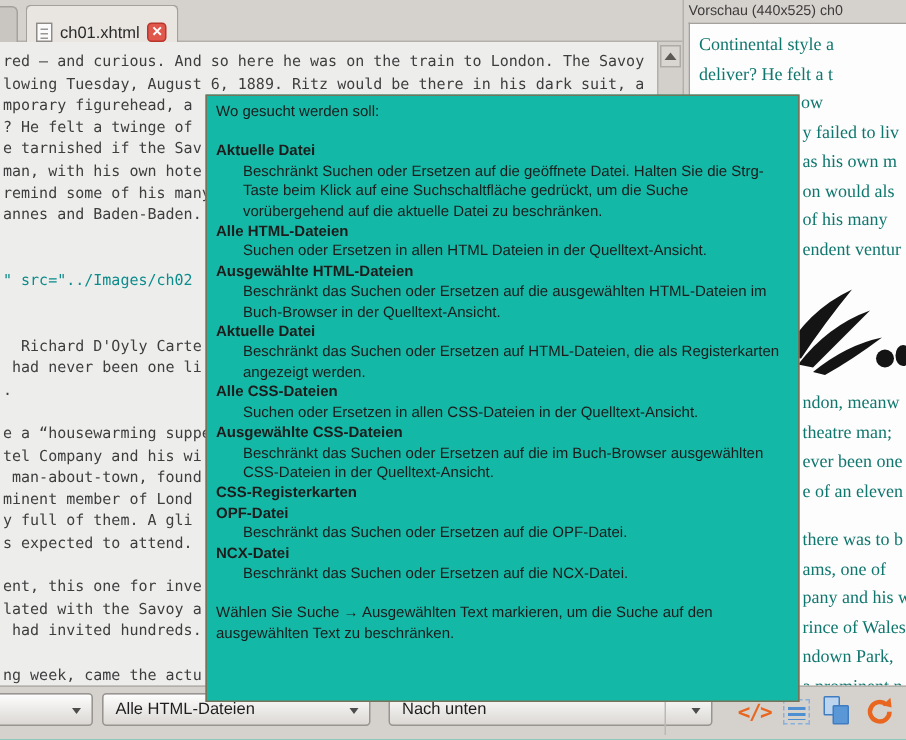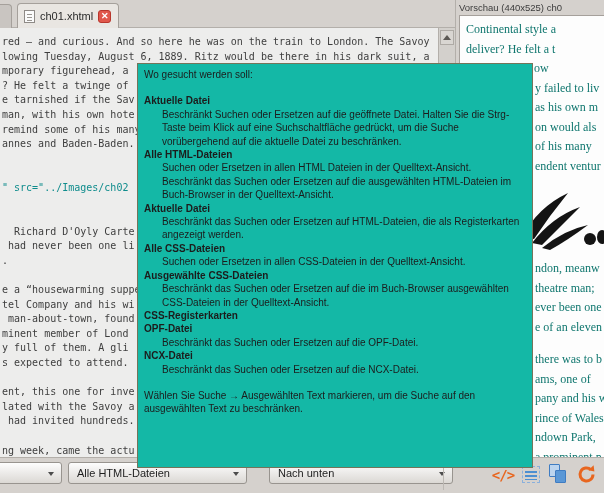--- a/index.html
+++ b/index.html
@@ -2,21 +2,21 @@
 <html><head>
 <meta charset="utf-8">
 <style>
   html,body{margin:0;padding:0}
   body{width:604px;height:493px;overflow:hidden;background:#d5d1cd;font-family:"Liberation Sans",sans-serif;position:relative}
   .abs{position:absolute}
 
   
   #tabbar{left:0;top:0;width:456px;height:28px;background:#d5d1cd;border-bottom:1px solid #b3afaa;box-sizing:border-box}
   #tab-partial{left:0;top:4px;width:11px;height:24px;background:#c9c5c1;border:1px solid #a5a09b;border-left:none;border-bottom:none;border-radius:0 4px 0 0}
-  #tab-active{left:17px;top:3px;width:102px;height:25px;background:#e9e6e2;border:1px solid #a5a09b;border-bottom:none;border-radius:4px 4px 0 0;display:flex;align-items:center;gap:5px;padding:0 6px;box-sizing:border-box}
+  #tab-active{left:17px;top:3px;width:102px;height:25px;background:#e9e6e2;border:1px solid #a5a09b;border-bottom:none;border-radius:4px 4px 0 0;display:flex;align-items:flex-end;gap:5px;padding:0 6px;box-sizing:border-box}
   .doc-icon{width:11px;height:13px;background:#fbfbfb;border:1px solid #8e8a86;position:relative;flex:0 0 auto;box-sizing:border-box}
   .doc-icon i{position:absolute;left:2px;right:2px;height:1px;background:#9a9691}
   .tab-label{font-size:11px;color:#2b2b2b;white-space:nowrap}
   .close-btn{width:13px;height:13px;background:#e0574b;border:1px solid #b8362c;border-radius:3px;color:#fff;font-size:9px;line-height:11px;text-align:center;font-weight:bold;flex:0 0 auto;box-sizing:border-box;cursor:pointer}
 
   
   #editor{left:0;top:28px;width:438px;height:429px;background:#ededec;overflow:hidden}
   #editor-inner{padding-top:7px}
   .ed-line{font-family:"DejaVu Sans Mono",monospace;font-size:10px;line-height:14.6px;color:#3e3e3e;white-space:pre;padding-left:2px}
   .ed-tag{color:#0e8c8c}
@@ -42,21 +42,21 @@
   .tt-term{font-weight:bold}
   .tt-desc{margin-left:18px}
   .tt-footer{margin-top:13px}
 
   
   #bottombar{left:0;top:457px;width:604px;height:36px;background:#d5d1cd;border-top:1px solid #b3afaa;box-sizing:border-box}
   .combo{position:absolute;top:462px;height:22px;background:linear-gradient(#fdfdfd,#dbd8d4);border:1px solid #98948f;border-radius:3px;box-sizing:border-box;font-size:11px;color:#1e1e1e;line-height:20px;padding:0 20px 0 8px;white-space:nowrap;overflow:hidden;cursor:pointer}
   .combo:after{content:"";position:absolute;right:7px;top:9px;border-left:3.5px solid transparent;border-right:3.5px solid transparent;border-top:4px solid #4c4c4c}
   #combo-left{left:-60px;width:122px}
   #combo-scope{left:68px;width:179px}
-  #combo-direction{left:269px;width:184px}
+  #combo-direction{left:259px;width:216px}
   #bb-divider{left:443px;top:460px;width:1px;height:30px;background:#bcb8b3}
   .bb-icon{position:absolute;top:464px;cursor:pointer}
   #icon-code{left:490px;width:26px;height:22px;color:#e8661f;font-weight:bold;font-size:14px;line-height:22px;letter-spacing:-1px;font-family:"DejaVu Sans Mono",monospace;text-align:center}
   #icon-lines{left:522px;top:466px;width:18px;height:17px;border:1px dashed #8ab0dc;background:repeating-linear-gradient(rgba(0,0,0,0) 0 2px,#4d8fd1 2px 4px) content-box;padding:2px;box-sizing:border-box}
   #icon-copy{left:548px;width:20px;height:21px}
   #icon-copy .pg{position:absolute;width:11px;height:13px;border:1px solid #3f7cc2;border-radius:1px;box-sizing:border-box}
   #icon-copy .pg1{left:1px;top:0;background:#bcd4ee}
   #icon-copy .pg2{left:7px;top:6px;background:#5a97d6}
   #icon-refresh{left:576px;width:21px;height:21px}
 </style>
@@ -151,20 +151,21 @@
     </div>
 </div>
 
 <div id="tooltip" class="abs">
   <div class="tt-title">Wo gesucht werden soll:</div>
   <div>
       <div class="tt-term">Aktuelle Datei</div>
       <div class="tt-desc">Beschränkt Suchen oder Ersetzen auf die geöffnete Datei. Halten Sie die Strg-Taste beim Klick auf eine Suchschaltfläche gedrückt, um die Suche vorübergehend auf die aktuelle Datei zu beschränken.</div>
       <div class="tt-term">Alle HTML-Dateien</div>
       <div class="tt-desc">Suchen oder Ersetzen in allen HTML Dateien in der Quelltext-Ansicht.</div>
+      <div class="tt-term">Ausgewählte HTML-Dateien</div>
       <div class="tt-desc">Beschränkt das Suchen oder Ersetzen auf die ausgewählten HTML-Dateien im Buch-Browser in der Quelltext-Ansicht.</div>
       <div class="tt-term">Aktuelle Datei</div>
       <div class="tt-desc">Beschränkt das Suchen oder Ersetzen auf HTML-Dateien, die als Registerkarten angezeigt werden.</div>
       <div class="tt-term">Alle CSS-Dateien</div>
       <div class="tt-desc">Suchen oder Ersetzen in allen CSS-Dateien in der Quelltext-Ansicht.</div>
       <div class="tt-term">Ausgewählte CSS-Dateien</div>
       <div class="tt-desc">Beschränkt das Suchen oder Ersetzen auf die im Buch-Browser ausgewählten CSS-Dateien in der Quelltext-Ansicht.</div>
       <div class="tt-term">CSS-Registerkarten</div>
       <div class="tt-term">OPF-Datei</div>
       <div class="tt-desc">Beschränkt das Suchen oder Ersetzen auf die OPF-Datei.</div>

